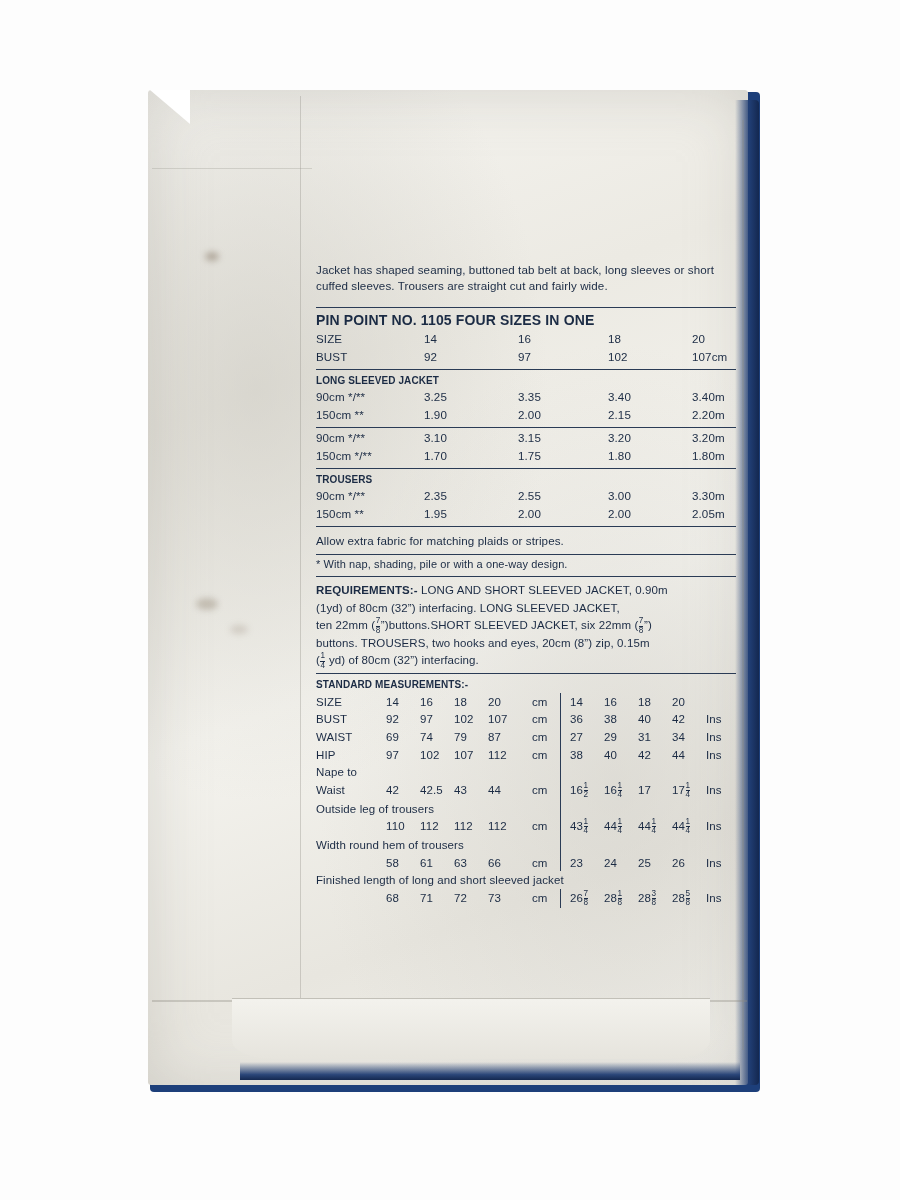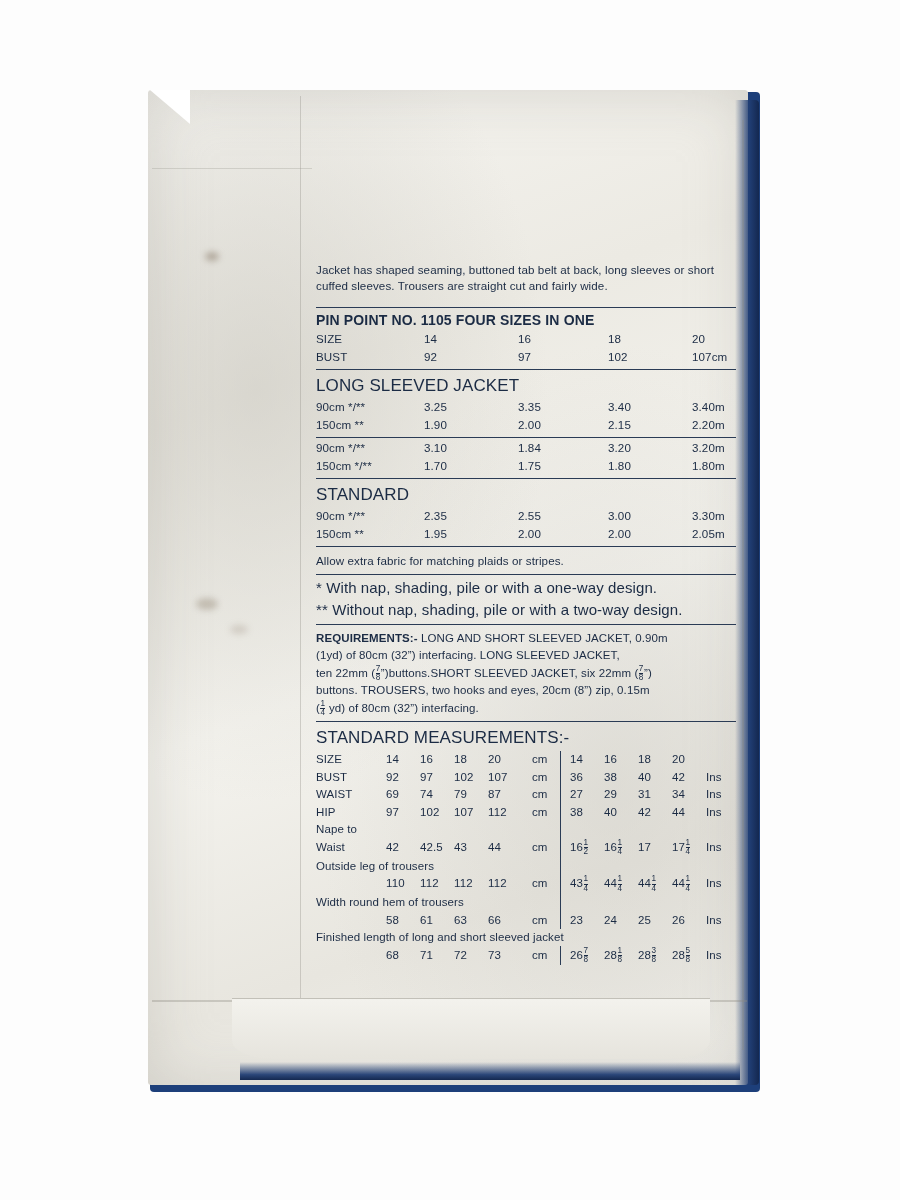--- a/index.html
+++ b/index.html
@@ -92,33 +92,33 @@
     width: 420px;
     color: #1b2b44;
     font-family: "Liberation Sans", sans-serif;
     font-size: 11.6px;
     line-height: 1.42;
     letter-spacing: 0.1px;
   }
   .intro { width: 418px; margin-bottom: 12px; }
   .rule { border-top: 1px solid #2a3b55; margin: 3px 0 2px 0; }
   .hdr { font-weight: bold; font-size: 14px; letter-spacing: .15px; padding-top:1px; }
-  .sec-title { font-weight: normal; font-size: 17px; padding: 2px 0 1px 0; }
+  .sec-title { font-weight: bold; font-size: 10px; padding: 2px 0 1px 0; }
 
   table.grid { border-collapse: collapse; width: 418px; }
   table.grid td { padding: 0.5px 0; vertical-align: baseline; font-size: 11.6px; }
   td.c0 { width: 108px; }
   td.c1 { width: 94px; }
   td.c2 { width: 90px; }
   td.c3 { width: 84px; }
   td.c4 { width: 42px; }
 
   .indent { padding-left: 6px; }
   .note { padding: 4px 0 2px 0; }
-  .smallnote { font-size: 15px; line-height: 1.45; }
+  .smallnote { font-size: 11px; line-height: 1.45; }
   .req { font-size: 11.5px; line-height: 1.52; padding-top: 3px; }
 
   
   .frac {
     display: inline-block;
     vertical-align: -0.42em;
     text-align: center;
     font-size: 8.2px;
     line-height: 1.02;
     margin: 0 0.5px;
@@ -202,36 +202,36 @@
       </tr>
     </tbody>
       </table>
 
     <div class="rule"></div>
     <table class="grid">
       <tbody>
           <tr>
         <td class="c0 indent">90cm */**</td>
         <td class="c1">3.10</td>
-        <td class="c2">1.84</td>
+        <td class="c2">3.15</td>
         <td class="c3">3.20</td>
         <td class="c4">3.20m</td>
       </tr>
       <tr>
         <td class="c0 indent">150cm */**</td>
         <td class="c1">1.70</td>
         <td class="c2">1.75</td>
         <td class="c3">1.80</td>
         <td class="c4">1.80m</td>
       </tr>
     </tbody>
       </table>
 
     <div class="rule"></div>
-    <div class="sec-title">STANDARD</div>
+    <div class="sec-title">TROUSERS</div>
     <table class="grid">
       <tbody>
           <tr>
         <td class="c0 indent">90cm */**</td>
         <td class="c1">2.35</td>
         <td class="c2">2.55</td>
         <td class="c3">3.00</td>
         <td class="c4">3.30m</td>
       </tr>
       <tr>
@@ -242,21 +242,20 @@
         <td class="c4">2.05m</td>
       </tr>
     </tbody>
       </table>
 
     <div class="rule"></div>
     <div class="note">Allow extra fabric for matching plaids or stripes.</div>
 
     <div class="rule"></div>
     <div class="smallnote">* With nap, shading, pile or with a one-way design.</div>
-    <div class="smallnote">** Without nap, shading, pile or with a two-way design.</div>
 
     <div class="rule"></div>
     <div class="req">
       <span style="font-weight:bold">REQUIREMENTS:-</span>
       <span>LONG AND SHORT SLEEVED JACKET, 0.90m</span><br>
       <span>(1yd) of 80cm (32”) interfacing. LONG SLEEVED JACKET,</span><br>
       <span>ten 22mm (</span><span class="frac"><span class="num">7</span><span class="den">8</span></span><span>”)buttons.SHORT SLEEVED JACKET, six 22mm (</span><span class="frac"><span class="num">7</span><span class="den">8</span></span><span>”)</span><br>
       <span>buttons. TROUSERS, two hooks and eyes, 20cm (8”) zip, 0.15m</span><br>
       <span>(</span><span class="frac"><span class="num">1</span><span class="den">4</span></span><span> yd) of 80cm (32”) interfacing.</span>
     </div>

